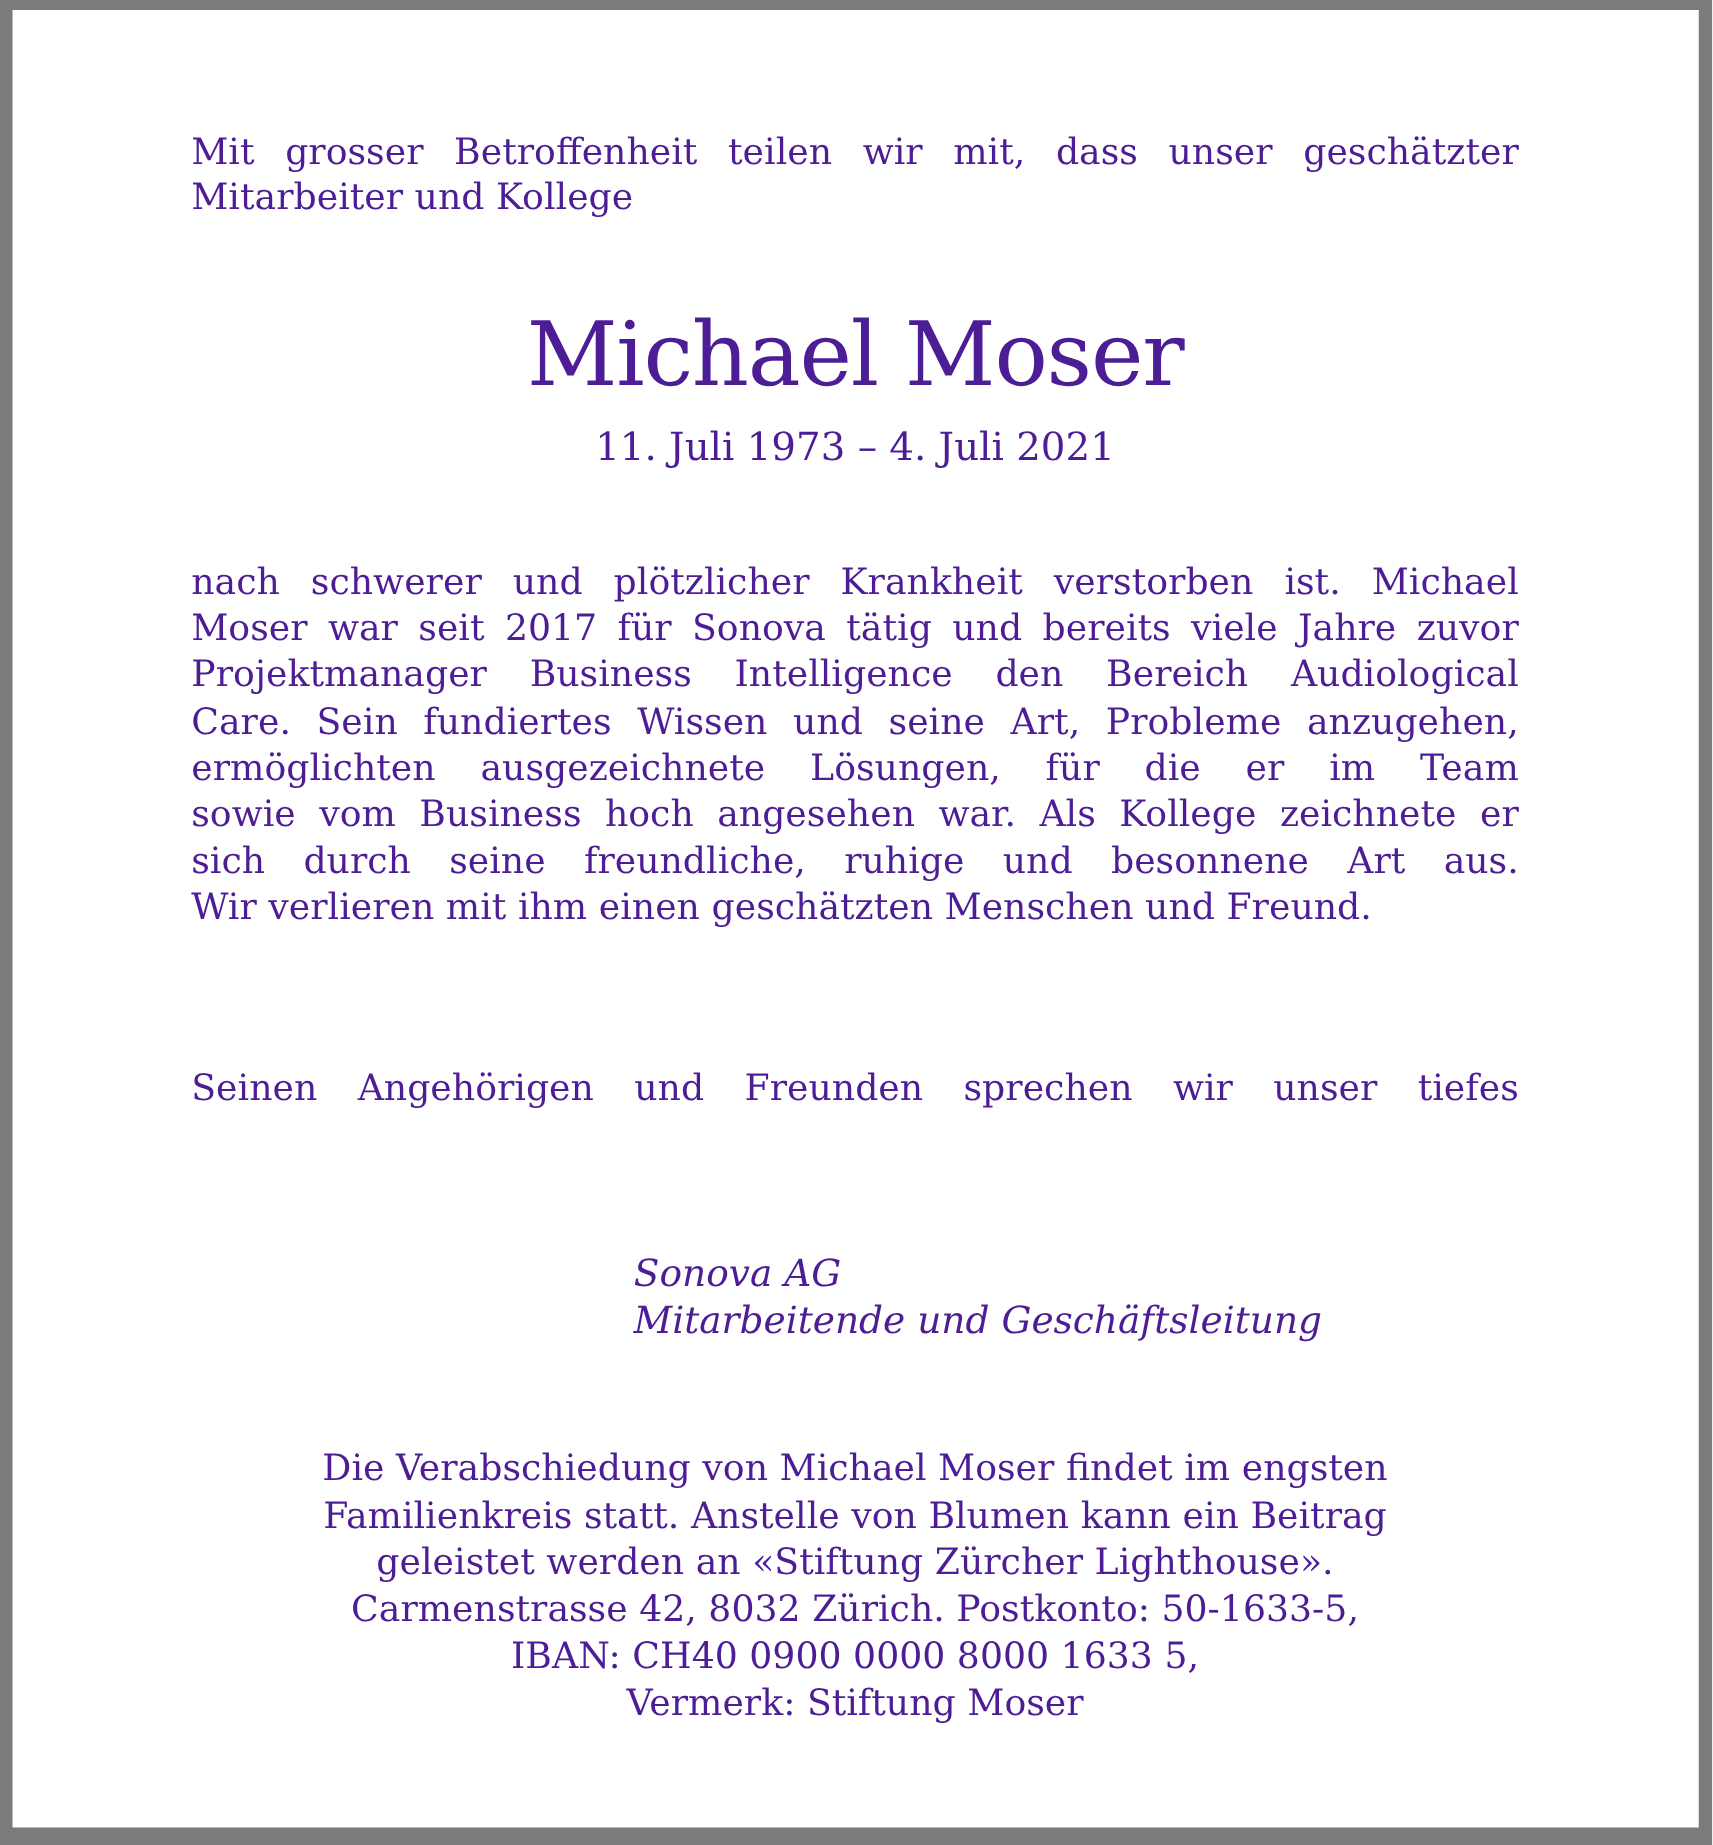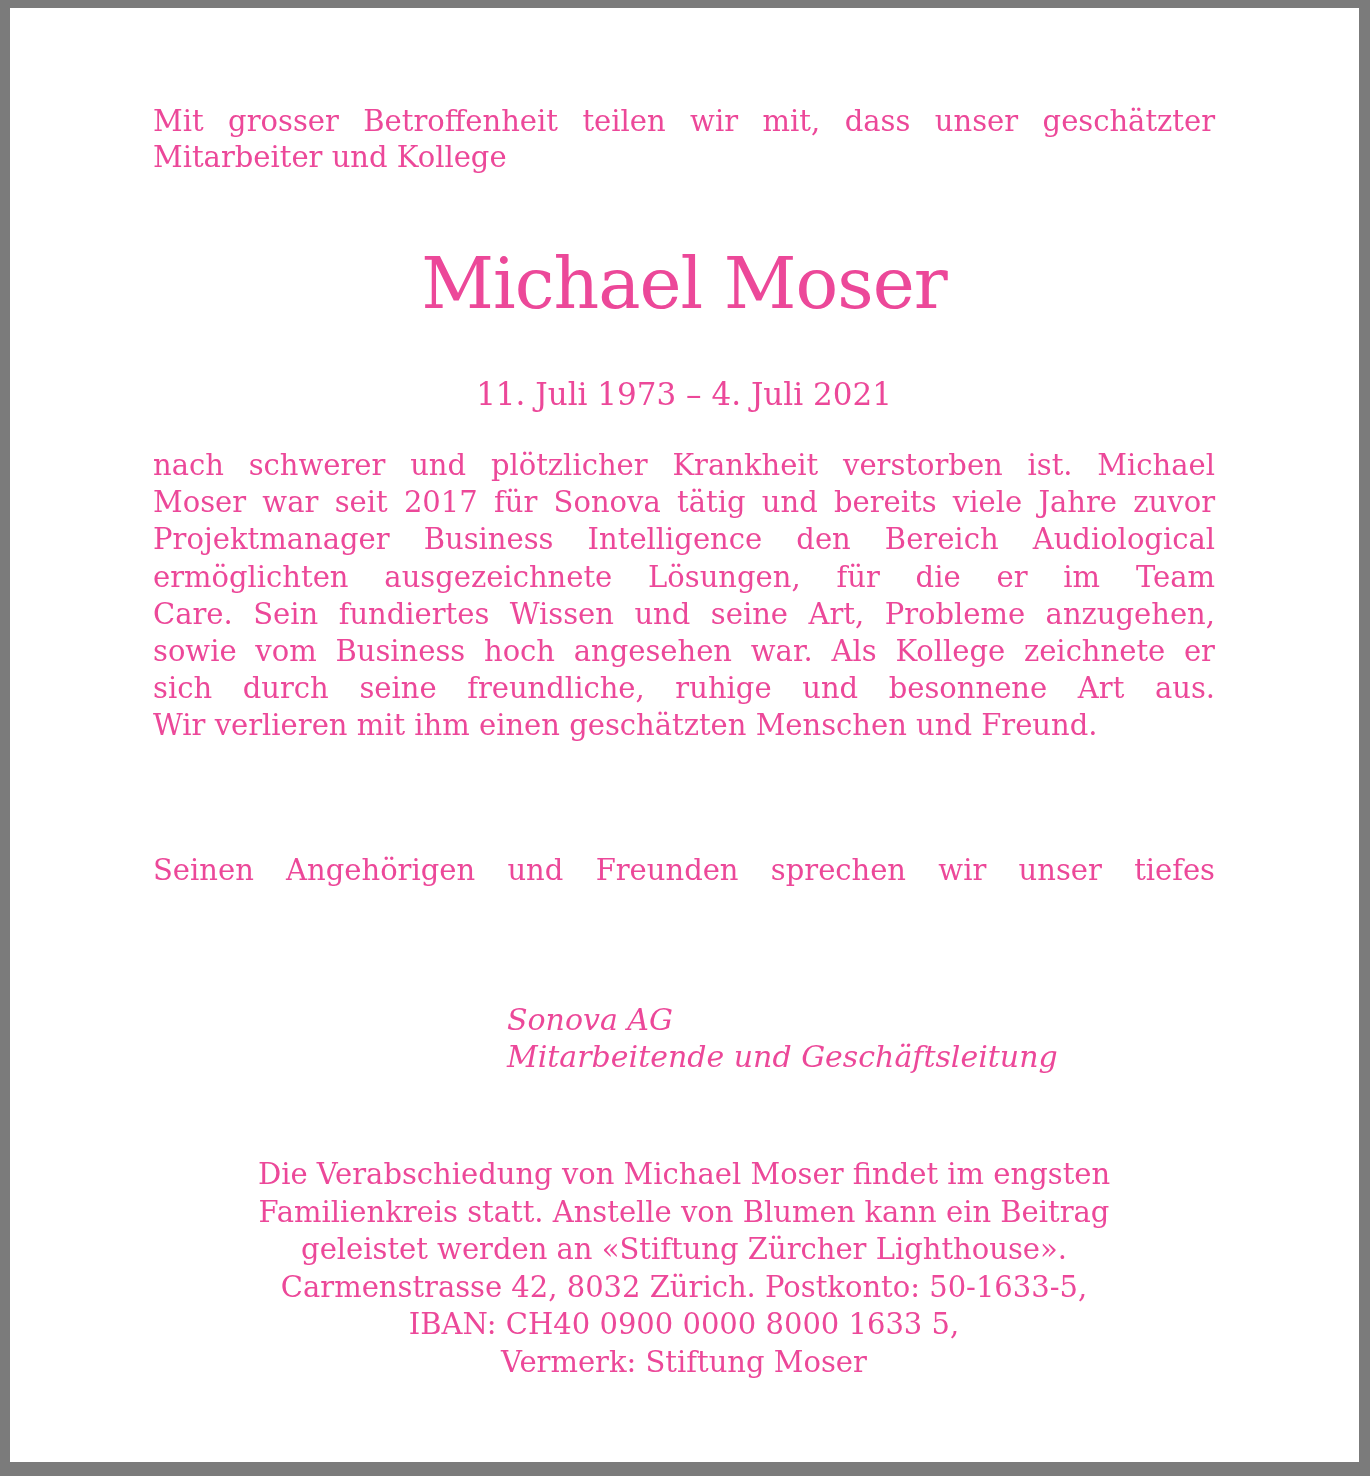--- a/index.html
+++ b/index.html
@@ -6,21 +6,21 @@
     margin: 0;
     padding: 0;
     background: #ffffff;
   }
   .page {
     position: relative;
     width: 1370px;
     height: 1476px;
     background: #ffffff;
     font-family: "DejaVu Serif", "Liberation Serif", serif;
-    color: #ec4899;
+    color: #4c1d95;
     overflow: hidden;
   }
   .frame {
     position: absolute;
     inset: 0;
     border-style: solid;
     border-color: #7b7b7b;
     border-width: 8px 11px 14px 10px;
     pointer-events: none;
     box-sizing: border-box;
@@ -45,21 +45,20 @@
     font-size: 71px;
     font-weight: 400;
     line-height: 82px;
     letter-spacing: -1px;
   }
   .lifespan {
     top: 338px;
     text-align: center;
     font-size: 31px;
     line-height: 40px;
-    margin-top: 36px;
   }
   .body-text {
     top: 447px;
     font-size: 29px;
     line-height: 37.2px;
   }
   .condolence {
     top: 852px;
     font-size: 29px;
     line-height: 37px;
@@ -93,22 +92,22 @@
   </div>
 
   <div class="block deceased-name">Michael Moser</div>
 
   <div class="block lifespan">11. Juli 1973 – 4. Juli 2021</div>
 
   <div class="block body-text">
     <div class="line-just">nach schwerer und plötzlicher Krankheit verstorben ist. Michael</div>
     <div class="line-just">Moser war seit 2017 für Sonova tätig und bereits viele Jahre zuvor</div>
     <div class="line-just">Projektmanager Business Intelligence den Bereich Audiological</div>
+    <div class="line-just">Care. Sein fundiertes Wissen und seine Art, Probleme anzugehen,</div>
     <div class="line-just">ermöglichten ausgezeichnete Lösungen, für die er im Team</div>
-    <div class="line-just">Care. Sein fundiertes Wissen und seine Art, Probleme anzugehen,</div>
     <div class="line-just">sowie vom Business hoch angesehen war. Als Kollege zeichnete er</div>
     <div class="line-just">sich durch seine freundliche, ruhige und besonnene Art aus.</div>
     <div>Wir verlieren mit ihm einen geschätzten Menschen und Freund.</div>
   </div>
 
   <div class="block condolence">
     <div class="line-just">Seinen Angehörigen und Freunden sprechen wir unser tiefes</div>
   </div>
 
   <div class="signature">

